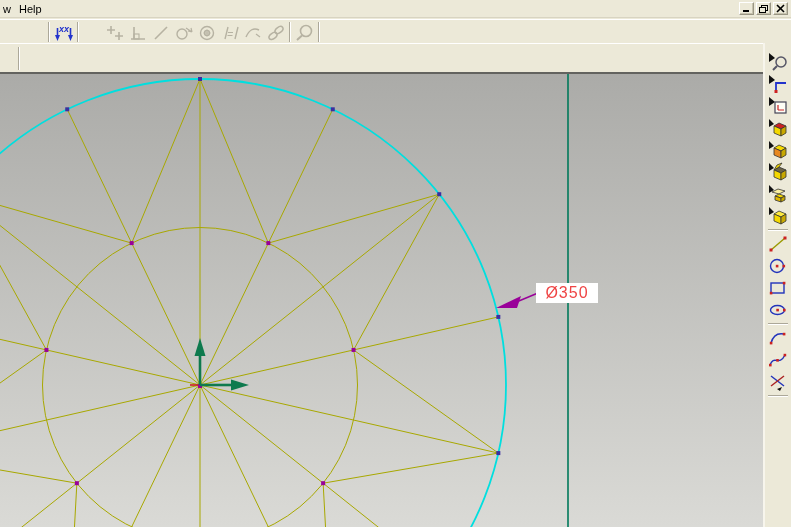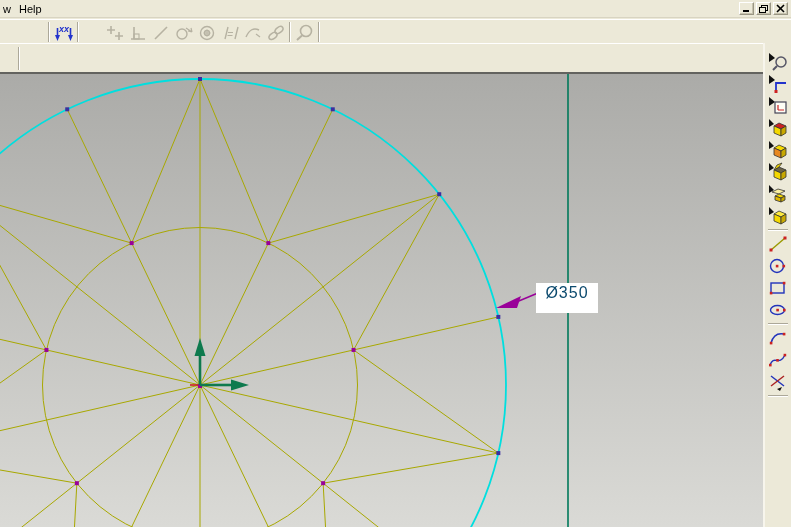--- a/index.html
+++ b/index.html
@@ -26,22 +26,22 @@
             border-top:1px solid #fff;}
   .tb2-handle{position:absolute;left:18px;top:3px;height:23px;width:2px;
               border-left:1px solid #aca899;border-right:1px solid #fff;}
   .vp-border{position:absolute;left:0;top:72px;width:765px;height:2px;background:#63635f;}
 
   
   .viewport{position:absolute;left:0;top:74px;width:763px;height:453px;
             background:linear-gradient(#abab a8,#dadad6);
             background:linear-gradient(#ababa8,#dadad6);overflow:hidden;}
   .viewport svg{position:absolute;left:0;top:0;}
-  .dim-label{position:absolute;left:536px;top:209px;min-width:62px;height:30px;background:#ffffff;
-             color:#0c4a6e;font-size:16px;line-height:19px;text-align:center;padding:0 2px;
+  .dim-label{position:absolute;left:536px;top:209px;min-width:62px;height:20px;background:#ffffff;
+             color:#ef4444;font-size:16px;line-height:19px;text-align:center;padding:0 2px;
              letter-spacing:1px;white-space:nowrap;}
 
   
   .right-toolbar{position:absolute;left:763px;top:43px;width:28px;height:484px;background:#ece9d8;
                  border-left:2px solid #f7f5ec;display:flex;flex-direction:column;align-items:center;
                  padding-top:8px;}
   .rt-btn{width:24px;height:22px;border:none;background:transparent;padding:0;display:flex;
           align-items:center;justify-content:center;}
   .rt-sep{width:20px;height:2px;margin:2px 0;border-top:1px solid #aca899;border-bottom:1px solid #fff;}
 </style>

